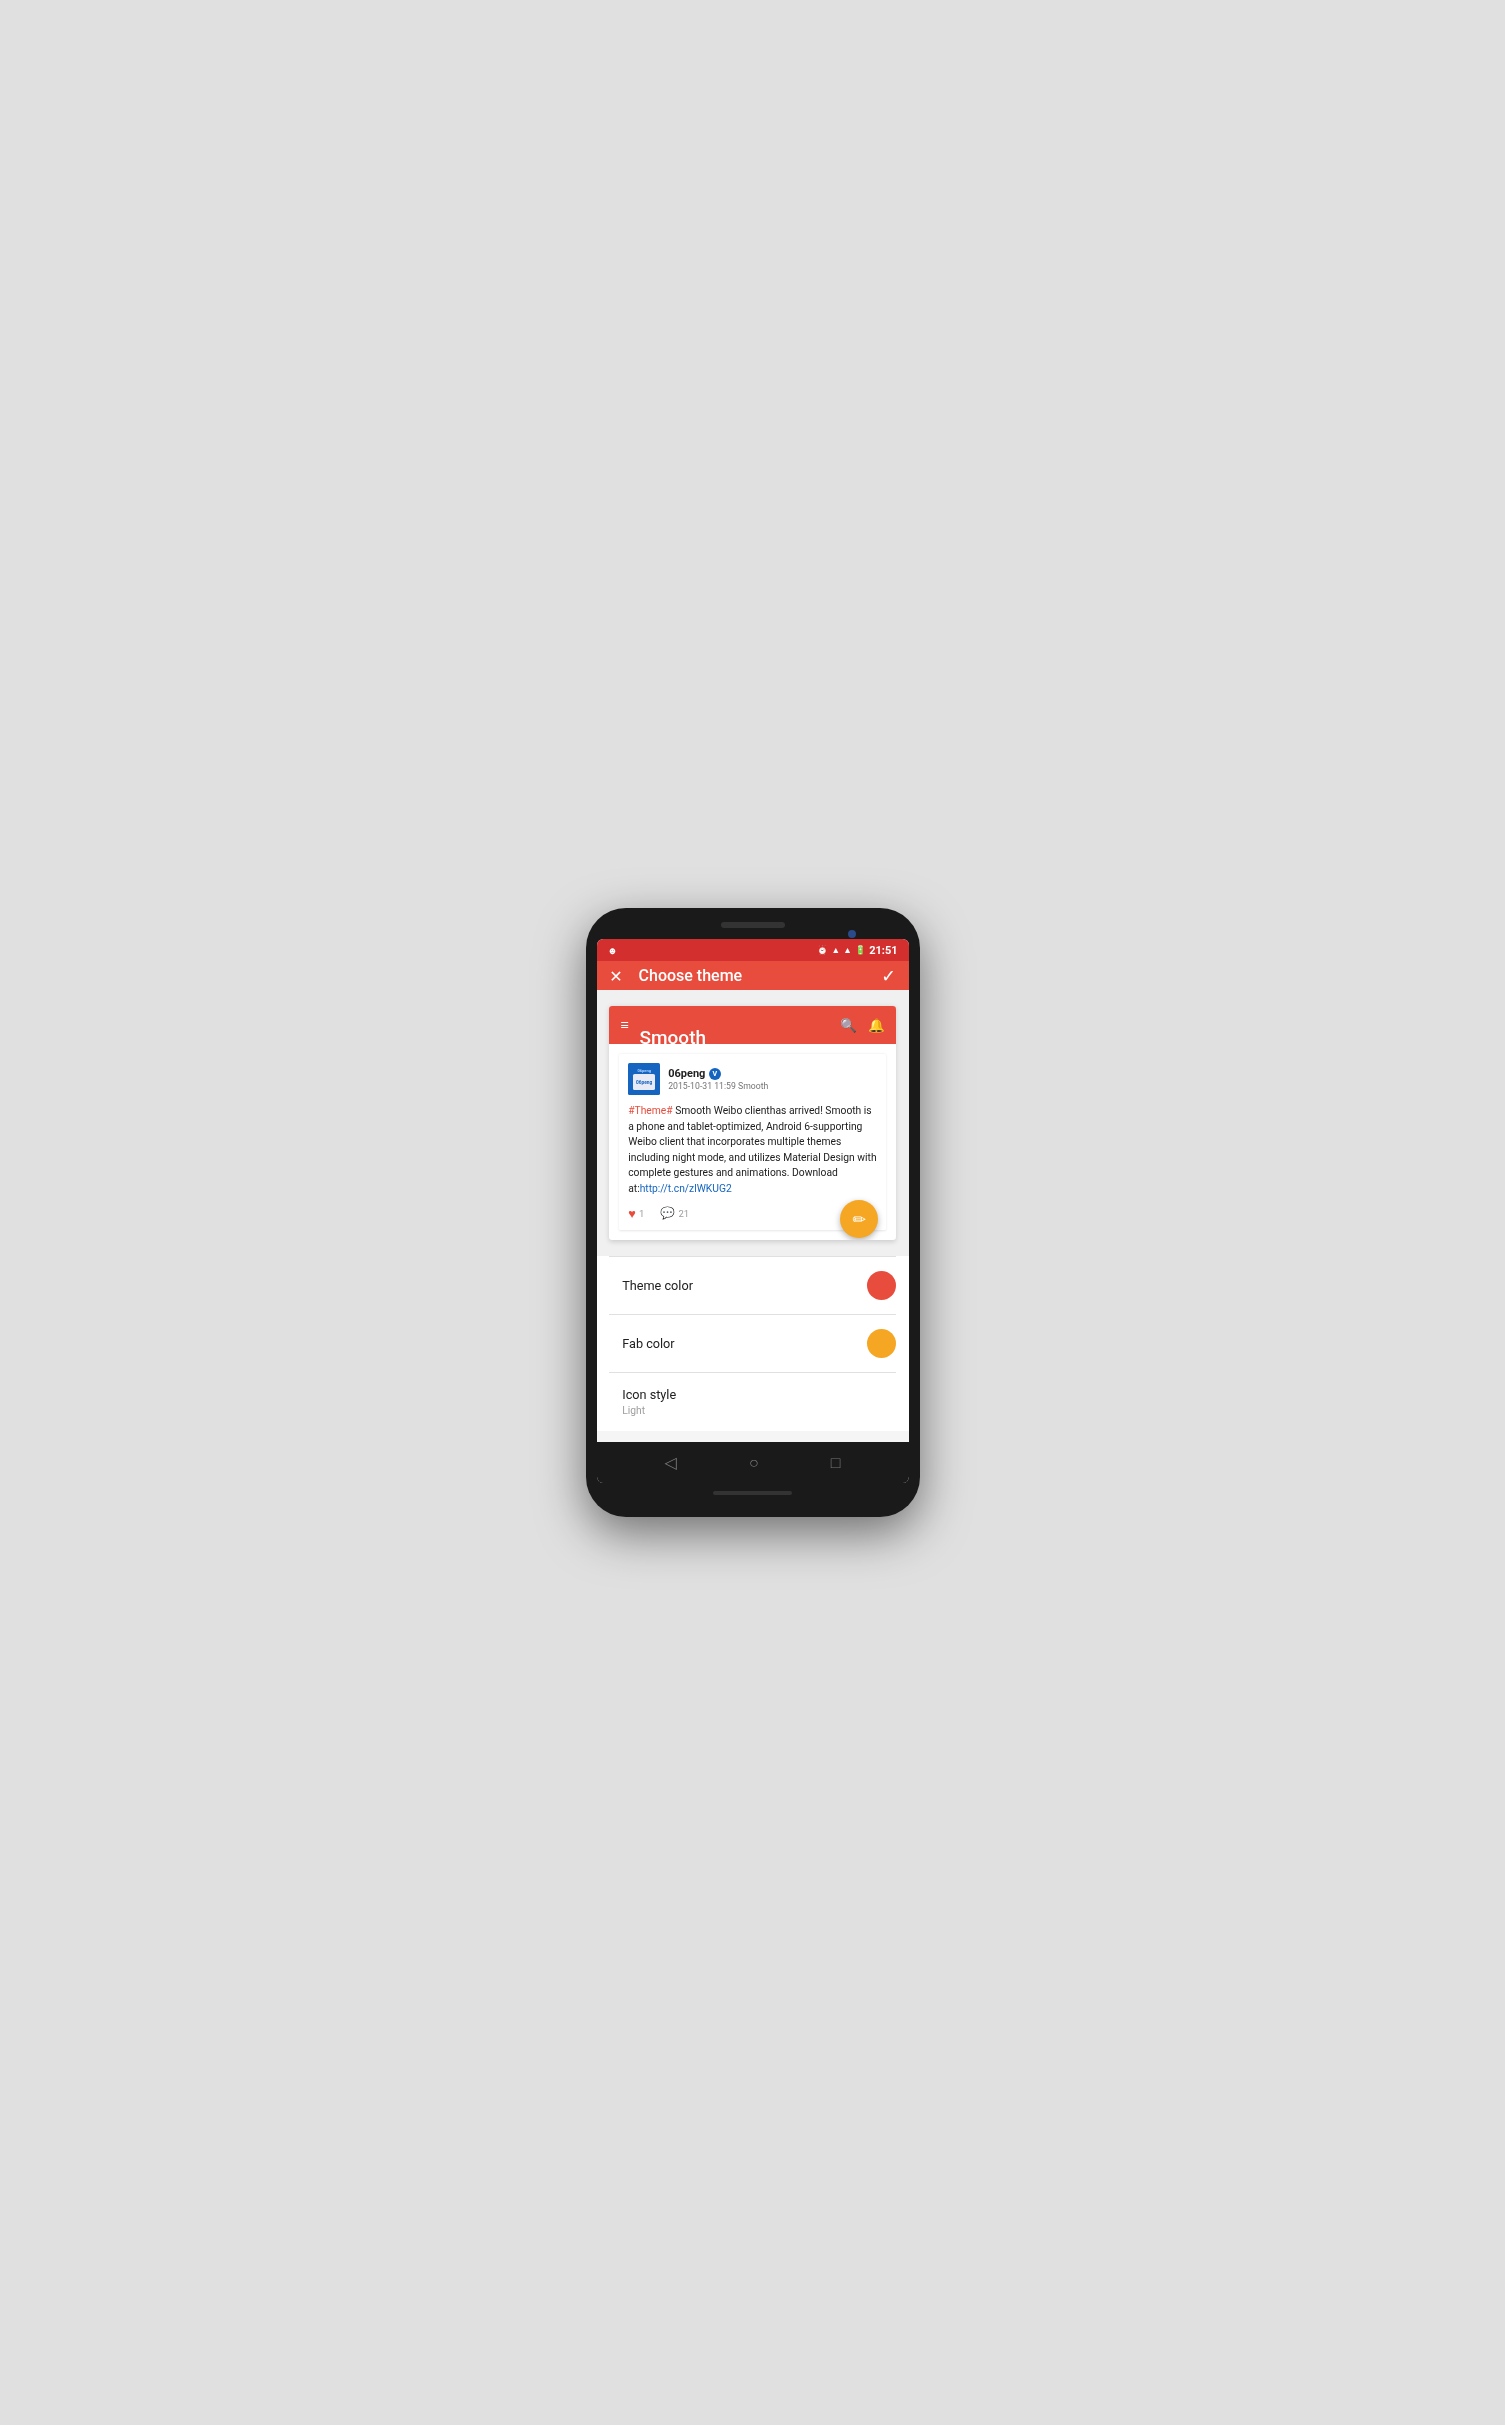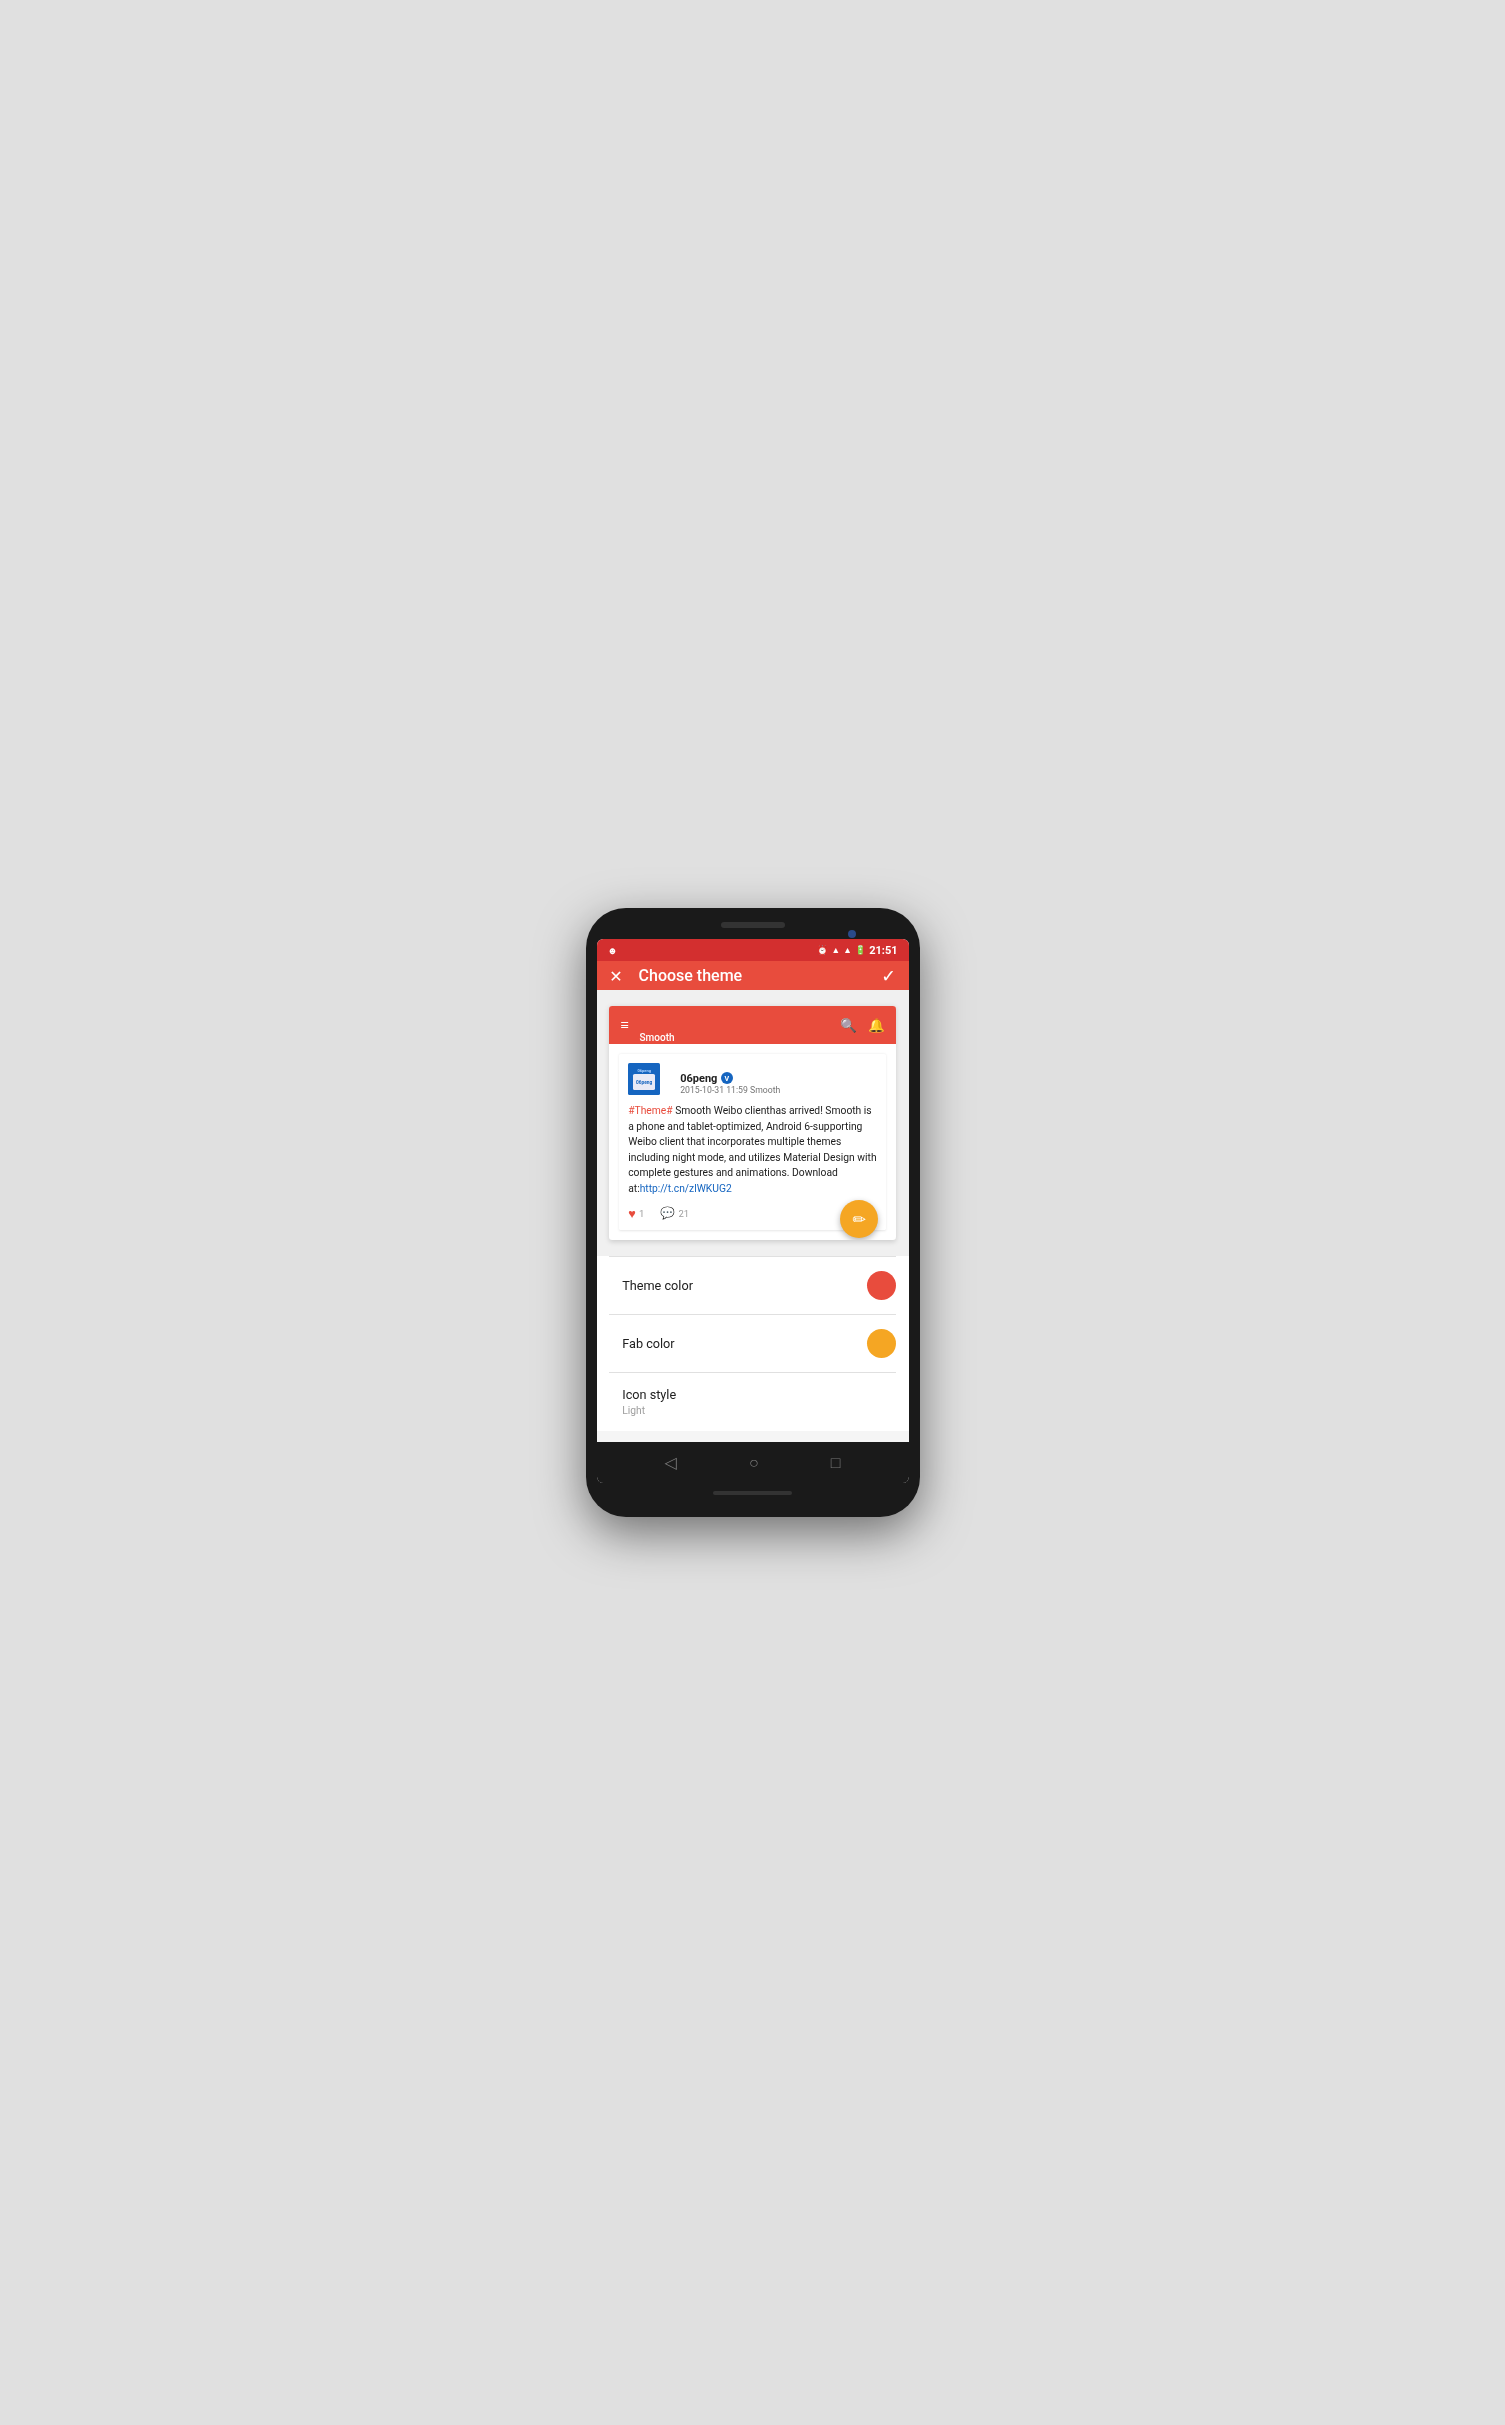--- a/index.html
+++ b/index.html
@@ -115,21 +115,21 @@
       padding: 0 11px;
       height: 38px;
     }
     .preview-menu-icon {
       color: white;
       font-size: 14.3px;
       margin-right: 11px;
     }
     .preview-app-title {
       color: white;
-      font-size: 10px;
+      font-size: 19px;
       font-weight: 500;
       flex: 1;
       margin-top: 24px;
     }
     .preview-icons {
       display: flex;
       gap: 11px;
     }
     .preview-icon {
       color: white;
@@ -141,23 +141,22 @@
       background: white;
       margin: 9.5px;
       border-radius: 1.6px;
       padding: 9.5px;
       box-shadow: 0 0.8px 2.4px rgba(0,0,0,0.1);
       position: relative;
     }
 
     .post-header {
       display: flex;
-      align-items: flex-end;
+      align-items: center;
       margin-bottom: 8px;
-      gap: 12px;
     }
 
     .avatar {
       width: 32px;
       height: 32px;
       background: #e8eaf6;
       border-radius: 1.6px;
       margin-right: 8px;
       display: flex;
       align-items: center;

